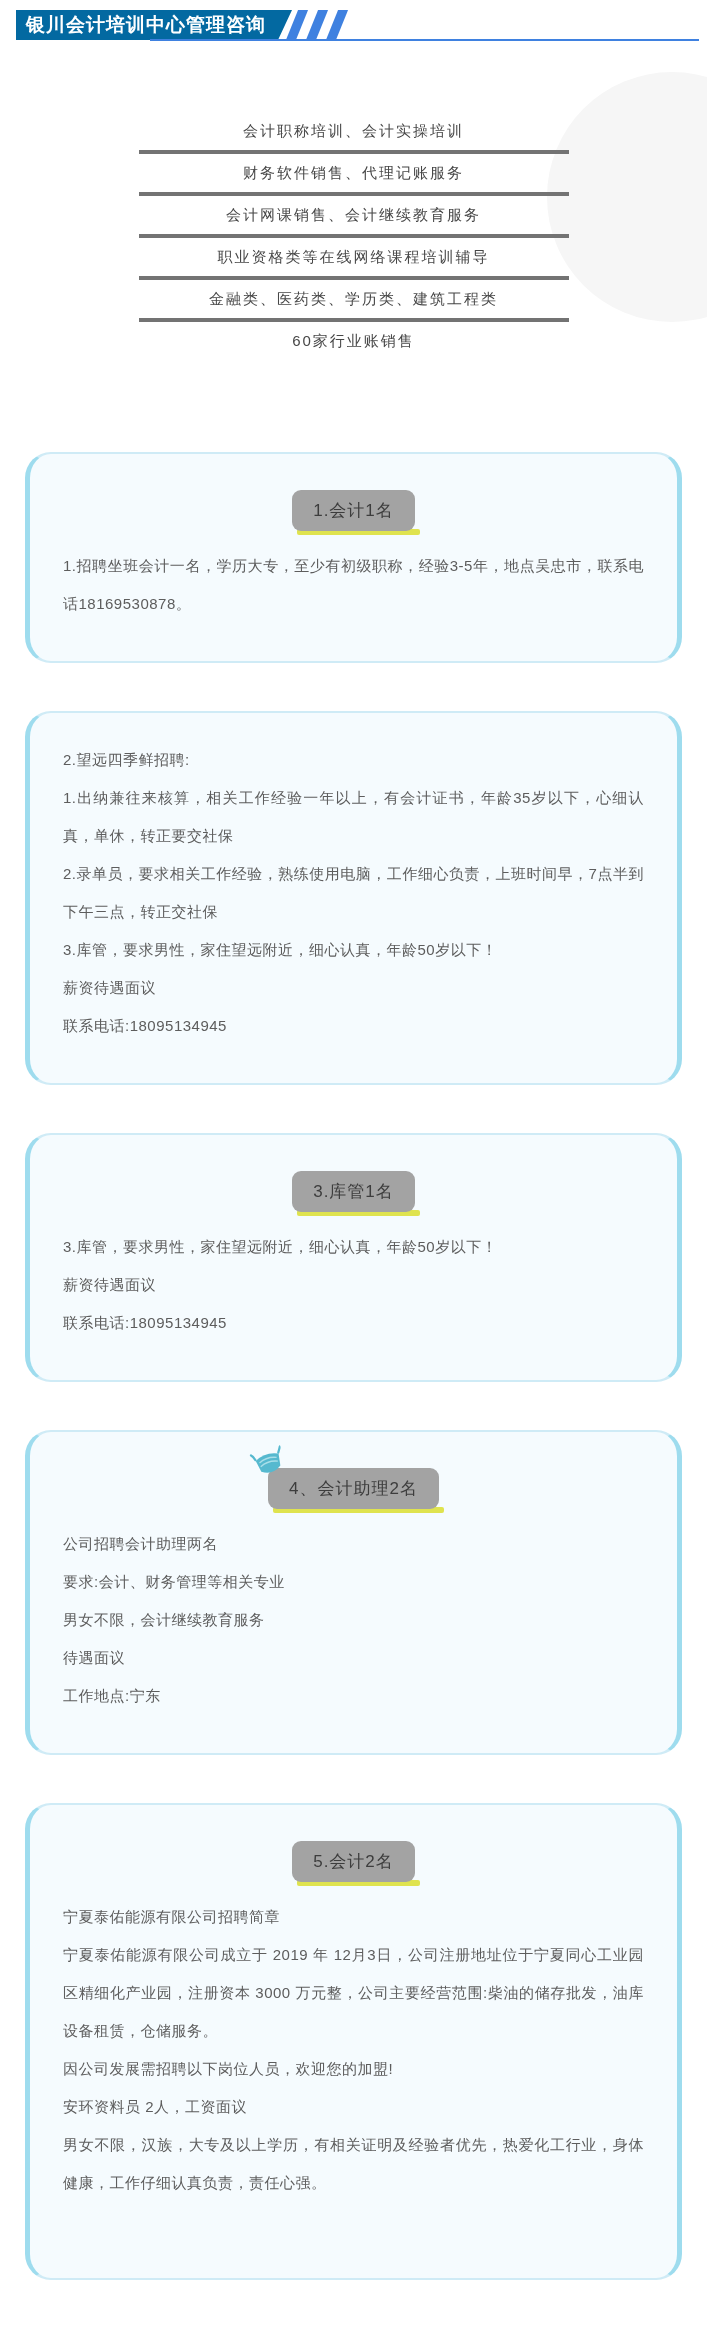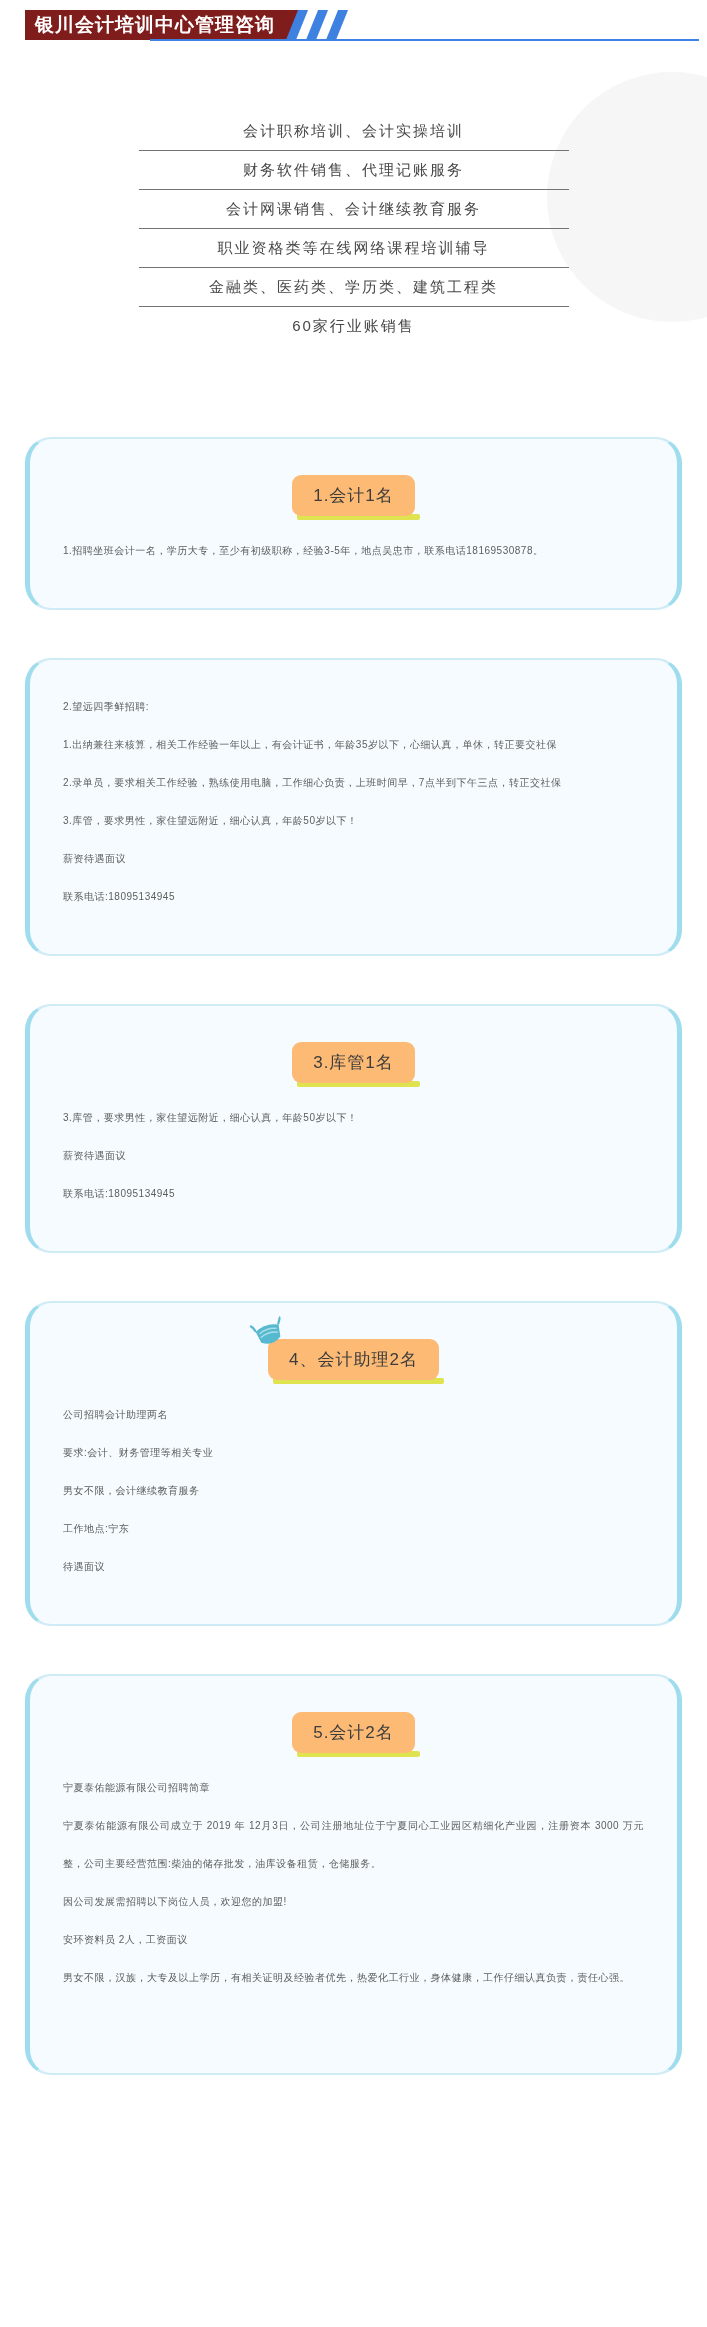--- a/index.html
+++ b/index.html
@@ -6,22 +6,22 @@
   html, body { margin: 0; padding: 0; background: #ffffff; }
   body {
     width: 707px;
     font-family: "Liberation Sans", "DejaVu Sans", sans-serif;
   }
   .page { position: relative; width: 707px; overflow: hidden; padding-bottom: 20px; }
 
   
   .header { position: relative; height: 42px; margin-top: 8px; }
   .banner {
-    position: absolute; left: 25px; top: 2px; height: 30px;
-    background: #7f1d1d; color: #fff; font-weight: bold;
+    position: absolute; left: 16px; top: 2px; height: 30px;
+    background: #0369a1; color: #fff; font-weight: bold;
     font-size: 19px; line-height: 30px; padding: 0 26px 0 10px;
     clip-path: polygon(0 0, 100% 0, calc(100% - 14px) 100%, 0 100%);
     letter-spacing: 1px; white-space: nowrap;
   }
   .stripes { position: absolute; left: 292px; top: 2px; height: 30px; display: flex; gap: 10px; }
   .stripe { display: block; width: 10px; height: 30px; background: #3f81e0; transform: skewX(-22deg); }
   .header-line { position: absolute; left: 150px; right: 8px; top: 31px; height: 2px; background: #3f81e0; }
 
   
   .deco-circle {
@@ -31,60 +31,60 @@
   }
 
   
   .services {
     position: relative; z-index: 1;
     width: 430px; margin: 62px auto 0; text-align: center;
   }
   .service-row {
     padding: 10px 0 9px;
     font-size: 15px; color: #474747; letter-spacing: 2px;
-    border-bottom: 1px solid #737373;
+    border-bottom: 4px solid #737373;
     white-space: nowrap;
   }
   .service-row:last-child { border-bottom: none; }
 
   
   .cards { position: relative; z-index: 1; margin-top: 92px; }
   .card {
     margin: 0 25px 48px;
     background: #f5fbfe;
     border: 2px solid #cfebf6;
     border-left: 5px solid #9edcee;
     border-right: 5px solid #9edcee;
     border-radius: 26px;
     padding: 28px 33px 38px;
   }
   .card-head { text-align: center; margin: 8px 0 16px; }
   .btn-wrap { position: relative; display: inline-block; }
   .title-btn {
     position: relative; z-index: 1;
     display: inline-block;
-    background: #fdba74;
+    background: #a3a3a3;
     border-radius: 9px;
     padding: 9px 21px;
     font-size: 17px; color: #3d3d3d;
     letter-spacing: 1px; white-space: nowrap;
   }
   .btn-underline {
     position: absolute; z-index: 0;
     left: 5px; right: -5px; bottom: -4px; height: 6px;
     background: #dfe34f; border-radius: 2px;
   }
   .mask-icon-holder {
     position: absolute; z-index: 2;
     top: -19px; left: -15px; width: 32px; height: 28px;
     transform: rotate(-18deg);
   }
   .mask-icon-holder svg { width: 100%; height: 100%; display: block; }
   .card p {
-    margin: 0; font-size: 10px; color: #5d5d5d;
+    margin: 0; font-size: 15px; color: #5d5d5d;
     line-height: 38px; letter-spacing: 0.5px;
     text-align: justify;
   }
   .card p.blank { height: 38px; }
 </style>
 </head>
 <body>
 
 <div class="page">
 
@@ -137,22 +137,22 @@
         <path d="M4 7 Q3 3 1 1" stroke="#56b9cf" stroke-width="2.2" fill="none" stroke-linecap="round"></path>
         <path d="M28 7 Q30 4 31.5 1.5" stroke="#56b9cf" stroke-width="2.2" fill="none" stroke-linecap="round"></path>
         <path d="M4 8 Q16 2 28 8 L26 20 Q16 27 6 20 Z" fill="#56b9cf"></path>
         <path d="M7 11 Q16 7 25 11 M7 15 Q16 11 25 15" stroke="#a9dfe9" stroke-width="1.4" fill="none"></path>
       </svg>
     </span>
   <span class="btn-underline"></span><span class="title-btn">4、会计助理2名</span></span></div>
         <p>公司招聘会计助理两名</p>
         <p>要求:会计、财务管理等相关专业</p>
         <p>男女不限，会计继续教育服务</p>
+        <p>待遇面议</p>
         <p>工作地点:宁东</p>
-        <p>待遇面议</p>
       </section>
       <section class="card">
         <div class="card-head"><span class="btn-wrap"><span class="btn-underline"></span><span class="title-btn">5.会计2名</span></span></div>
         <p>宁夏泰佑能源有限公司招聘简章</p>
         <p>宁夏泰佑能源有限公司成立于 2019 年 12月3日，公司注册地址位于宁夏同心工业园区精细化产业园，注册资本 3000 万元整，公司主要经营范围:柴油的储存批发，油库设备租赁，仓储服务。</p>
         <p>因公司发展需招聘以下岗位人员，欢迎您的加盟!</p>
         <p>安环资料员 2人，工资面议</p>
         <p>男女不限，汉族，大专及以上学历，有相关证明及经验者优先，热爱化工行业，身体健康，工作仔细认真负责，责任心强。</p>
         <p class="blank"></p>
       </section>

